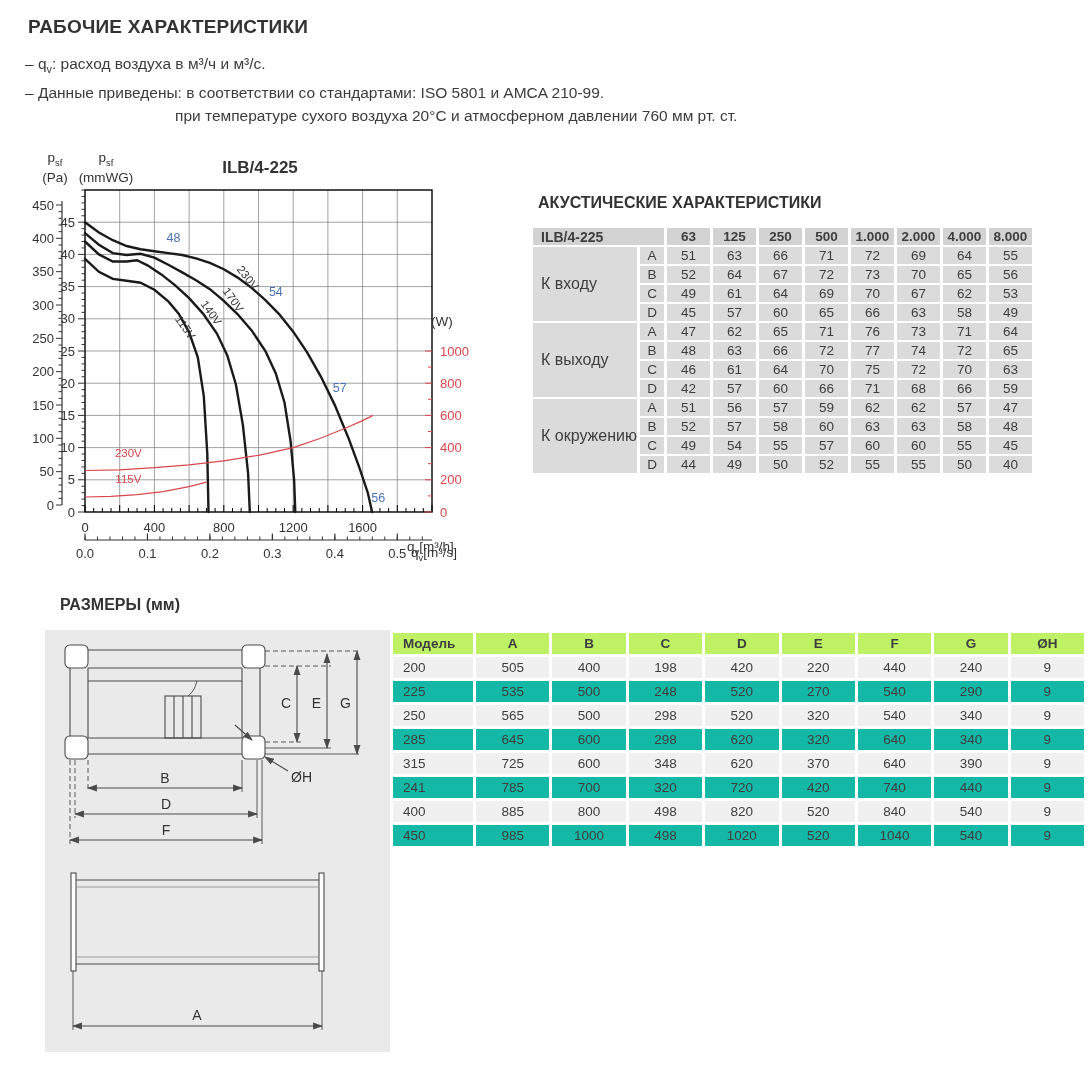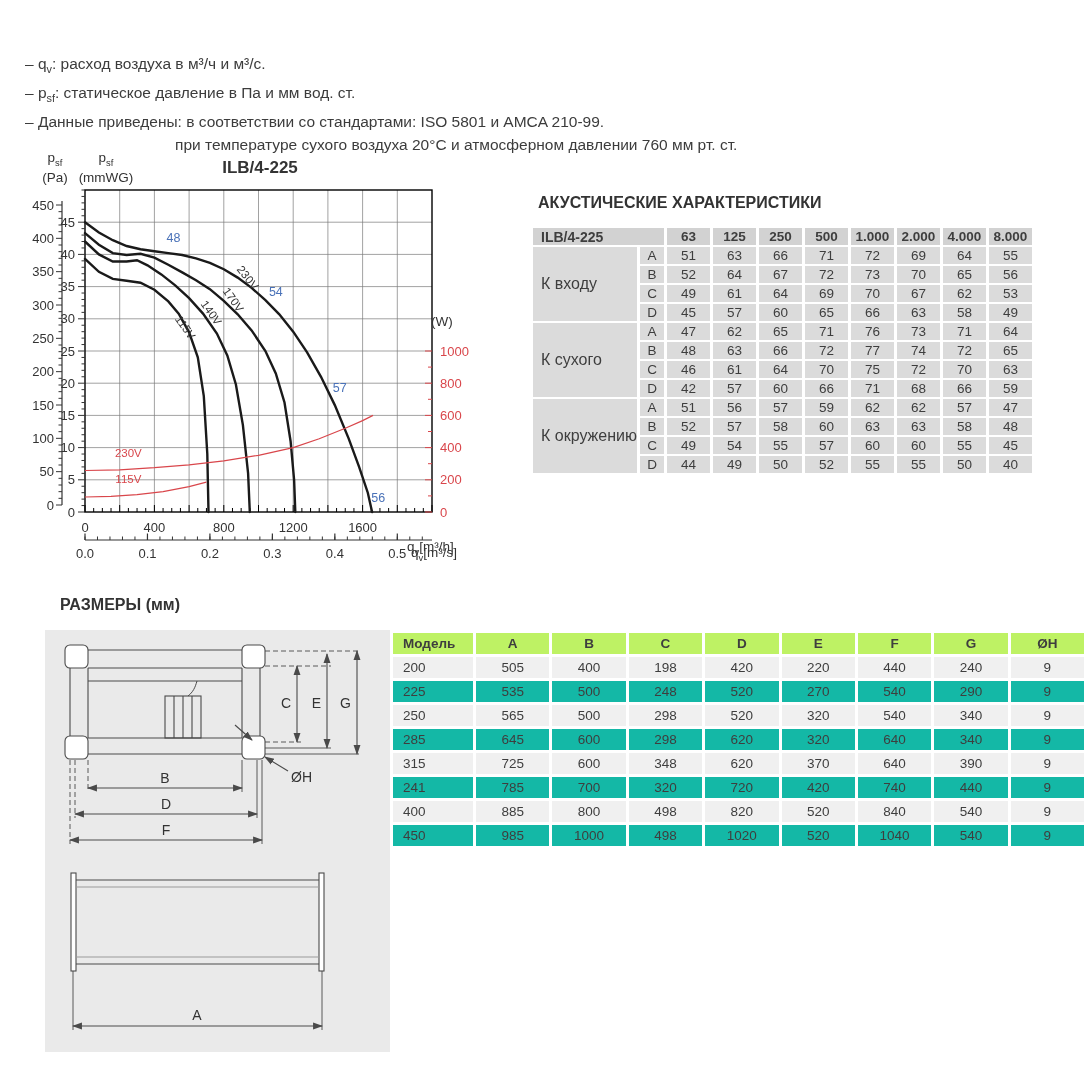--- a/index.html
+++ b/index.html
@@ -31,24 +31,24 @@
   table.dm tr.odd td{background:#f0f0f0;} table.dm tr.even td{background:#14b8a6;}
   table.dm col.c-m{width:80px;}
   .panel{background:#eaeaea;}
   svg text{font-family:"Liberation Sans",sans-serif;}
 </style>
 </head>
 <body>
 
 <div class="page">
 
+  <h1 class="sec abs" style="left:28px;top:16px;">РАБОЧИЕ ХАРАКТЕРИСТИКИ</h1>
 
   <div class="bullets abs" style="left:25px;top:52px;width:1050px;">
     <div>– q<sub>v</sub>: расход воздуха в м³/ч и м³/с.</div>
-    <div>– p<sub>sf</sub>: статическое давление в Па и мм вод. ст.</div>
     <div>– Данные приведены: в соответствии со стандартами: ISO 5801 и AMCA 210-99.</div>
     <div class="cont">при температуре сухого воздуха 20°C и атмосферном давлении 760 мм рт. ст.</div>
   </div>
 
   <div class="chart abs" style="left:25px;top:148px;">
     <svg id="perfchart" width="462" height="448">
         <line x1="94.7" y1="42" x2="94.7" y2="364" stroke="#7a7a7a" stroke-width="0.7"></line>
         <line x1="129.4" y1="42" x2="129.4" y2="364" stroke="#7a7a7a" stroke-width="0.7"></line>
         <line x1="164.1" y1="42" x2="164.1" y2="364" stroke="#7a7a7a" stroke-width="0.7"></line>
         <line x1="198.8" y1="42" x2="198.8" y2="364" stroke="#7a7a7a" stroke-width="0.7"></line>
@@ -381,21 +381,21 @@
           <td>45</td>
           <td>57</td>
           <td>60</td>
           <td>65</td>
           <td>66</td>
           <td>63</td>
           <td>58</td>
           <td>49</td>
         </tr>
         <tr>
-          <td class="glabel" rowspan="4">К сухого</td>
+          <td class="glabel" rowspan="4">К выходу</td>
           <td>A</td>
           <td>47</td>
           <td>62</td>
           <td>65</td>
           <td>71</td>
           <td>76</td>
           <td>73</td>
           <td>71</td>
           <td>64</td>
         </tr>

